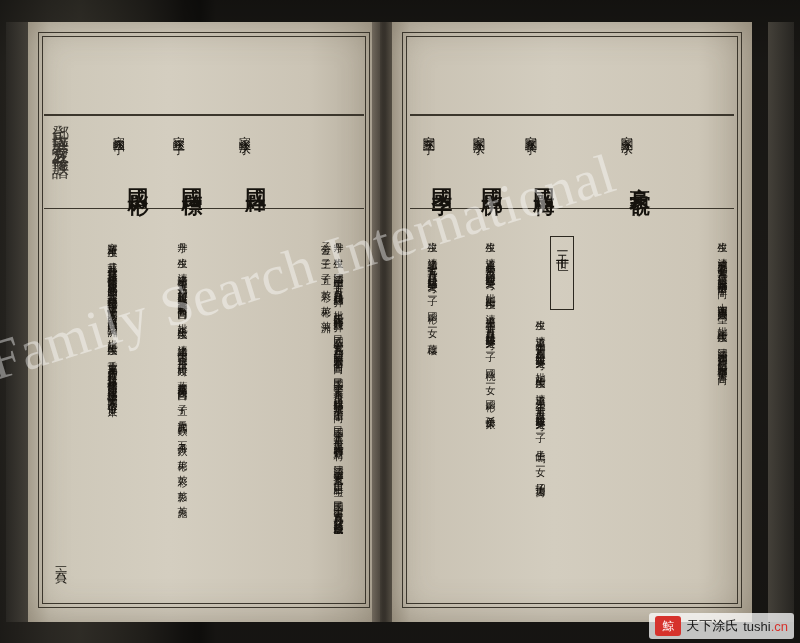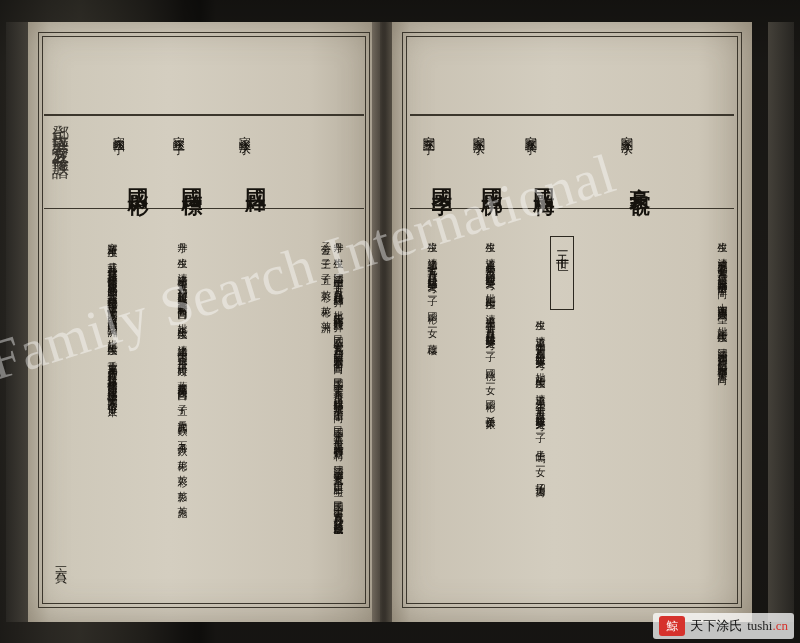--- a/index.html
+++ b/index.html
@@ -100,21 +100,21 @@
   }
   .brand{
     position:absolute;right:6px;bottom:4px;display:flex;align-items:center;gap:5px;
     background:rgba(255,255,255,.75);padding:3px 6px;border-radius:3px;
   }
   .brand .logo{
     width:26px;height:20px;background:#d6322c;border-radius:3px;
     display:flex;align-items:center;justify-content:center;color:#fff;font-size:12px;
   }
   .brand .b1{font-size:13px;color:#111;font-family:"DejaVu Sans",sans-serif;}
-  .brand .b2{font-size:13px;color:#222;font-family:Liberation Serif, serif;}
+  .brand .b2{font-size:13px;color:#222;font-family:Liberation Sans, sans-serif;}
   .brand .b2 .cn{color:#d6322c;}
 </style>
 </head>
 <body>
 
 <div id="scan"></div>
 
 <div class="book">
   <div class="edge l"></div>
   <div class="edge r"></div>

